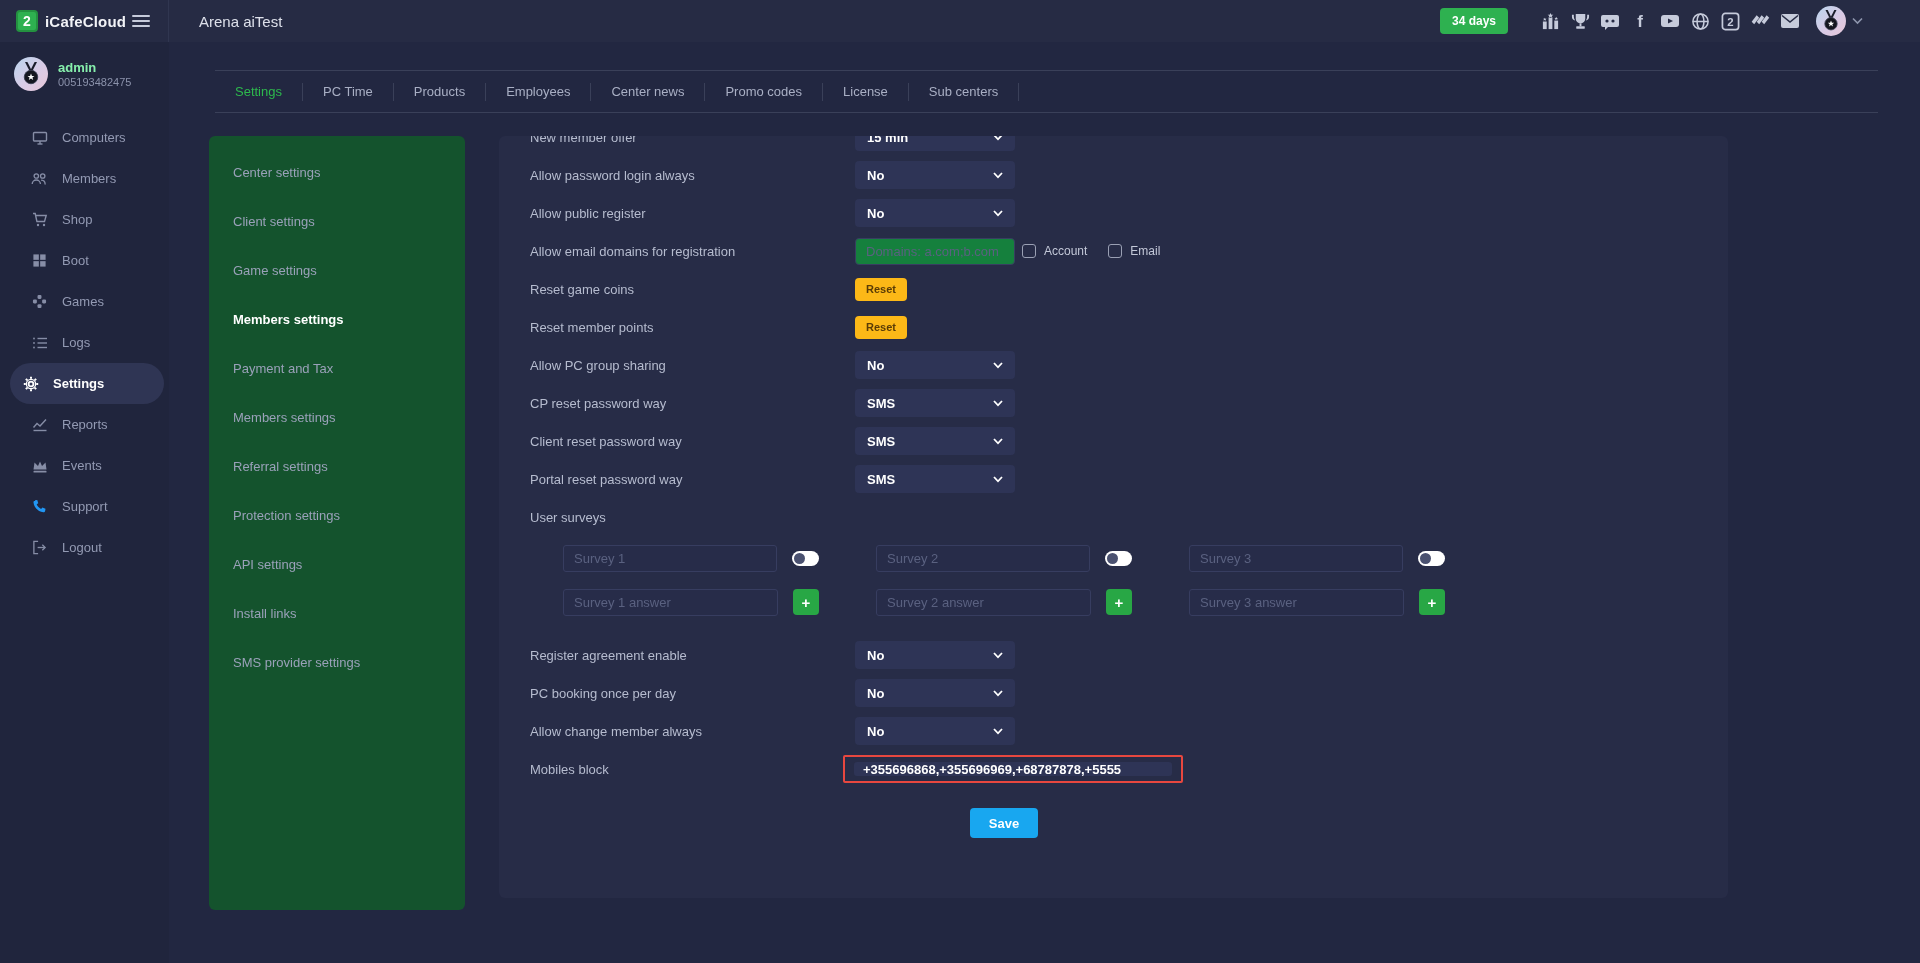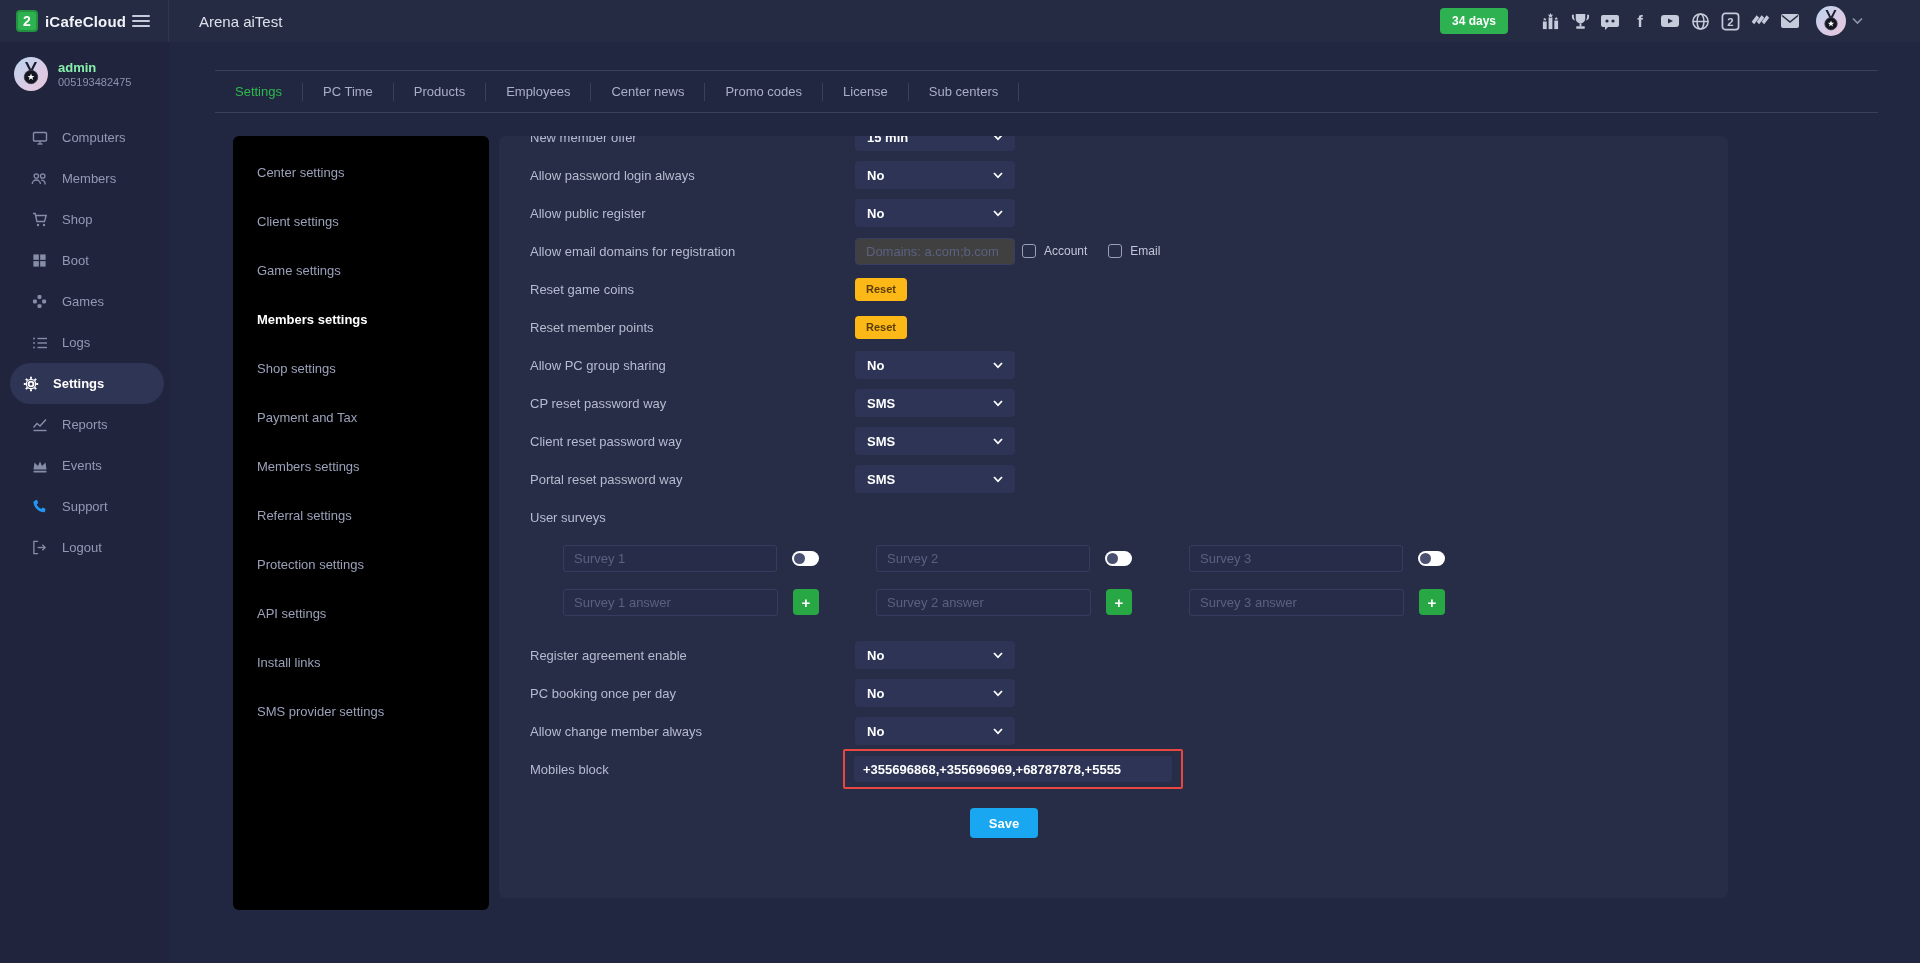--- a/index.html
+++ b/index.html
@@ -52,40 +52,40 @@
   
   .main { position:absolute; left:169px; top:42px; width:1751px; height:921px; background:#222741; }
 
   .tabbar { position:absolute; left:46px; top:28px; width:1663px; height:43px;
     border-top:1px solid #3a4059; border-bottom:1px solid #3a4059;
     display:flex; align-items:center; }
   .tab { padding:0 20px; font-size:13px; color:#a9afc4; border-right:1px solid #3a4059;
     cursor:pointer; line-height:18px; }
   .tab.active { color:#2db84d; }
 
-  .menu-card { position:absolute; left:64px; top:94px; width:256px; height:774px;
-    background:#000000; border-radius:6px; padding-top:12px; }
+  .menu-card { position:absolute; left:40px; top:94px; width:256px; height:774px;
+    background:#14532d; border-radius:6px; padding-top:12px; }
   .menu-item { height:49px; display:flex; align-items:center; padding-left:24px;
     font-size:13px; color:#9aa1b9; cursor:pointer; }
   .menu-item.active { color:#fff; font-weight:bold; }
 
   .form-card { position:absolute; left:330px; top:94px; width:1229px; height:762px;
     background:#272c47; border-radius:6px; overflow:hidden; }
   .form-inner { margin-top:-18px; padding-left:31px; }
 
   .frow { height:38px; display:flex; align-items:center; }
   .flabel { width:325px; font-size:13px; color:#b6bccf; flex:none; }
   .fcontrol { display:flex; align-items:center; }
 
   .fselect { width:160px; height:28px; background:#2e3456; border-radius:4px;
     display:flex; align-items:center; justify-content:space-between;
     padding:0 12px; cursor:pointer; }
   .fselect .sel-val { color:#fff; font-size:13px; font-weight:bold; }
 
-  .ftext { width:160px; height:27px; background:#404040; border:1px solid #383e61;
+  .ftext { width:160px; height:27px; background:#15803d; border:1px solid #383e61;
     border-radius:4px; color:#cdd2e2; font-size:13px; padding:0 10px;
     font-family:"Liberation Sans",sans-serif; outline:none; }
   .ftext::placeholder { color:#5a6180; }
 
   .checkbox { width:14px; height:14px; border:1px solid #9aa0b4; border-radius:3px;
     background:transparent; margin-left:7px; cursor:pointer; flex:none; }
   .cb-label { font-size:12px; color:#c3c8d8; margin-left:8px; margin-right:14px; }
 
   .btn-reset { height:23px; padding:0 11px; background:#fcb817; border:none; border-radius:4px;
     color:#5a3c06; font-size:11px; font-weight:bold; cursor:pointer;
@@ -103,21 +103,21 @@
     border-radius:50%; background:#4a5170; }
   .btn-plus { width:26px; height:26px; background:#28a745; border:none; border-radius:4px;
     margin-left:15px; color:#fff; font-size:15px; font-weight:bold; cursor:pointer;
     display:flex; align-items:center; justify-content:center;
     font-family:"Liberation Sans",sans-serif; flex:none; }
 
   .gap-block { height:12px; }
 
   .mobiles-wrap { margin-left:-12px; border:2px solid #e8473f; border-radius:2px;
     padding:5px 9px; display:flex; align-items:center; }
-  .mobiles-input { width:318px; height:26px; background:#2e3456; border:none; border-radius:3px;
+  .mobiles-input { width:318px; height:14px; background:#2e3456; border:none; border-radius:3px;
     color:#fff; font-size:13px; font-weight:bold; padding:0 9px; outline:none;
     font-family:"Liberation Sans",sans-serif; }
 
   .save-row { margin-top:20px; margin-left:440px; height:30px; }
   .btn-save { width:68px; height:30px; background:#18a7f0; border:none; border-radius:4px;
     color:#fff; font-size:13px; font-weight:bold; cursor:pointer;
     font-family:"Liberation Sans",sans-serif; }
 </style>
 </head>
 <body>
@@ -377,21 +377,20 @@
     <div class="tab">Promo codes</div>
     <div class="tab">License</div>
     <div class="tab">Sub centers</div>
   </div>
 
   <div class="menu-card">
     <div class="menu-item">Center settings</div>
     <div class="menu-item">Client settings</div>
     <div class="menu-item">Game settings</div>
     <div class="menu-item active">Members settings</div>
-    <div class="menu-item">Shop settings</div>
     <div class="menu-item">Payment and Tax</div>
     <div class="menu-item">Members settings</div>
     <div class="menu-item">Referral settings</div>
     <div class="menu-item">Protection settings</div>
     <div class="menu-item">API settings</div>
     <div class="menu-item">Install links</div>
     <div class="menu-item">SMS provider settings</div>
   </div>
 
   <div class="form-card">

